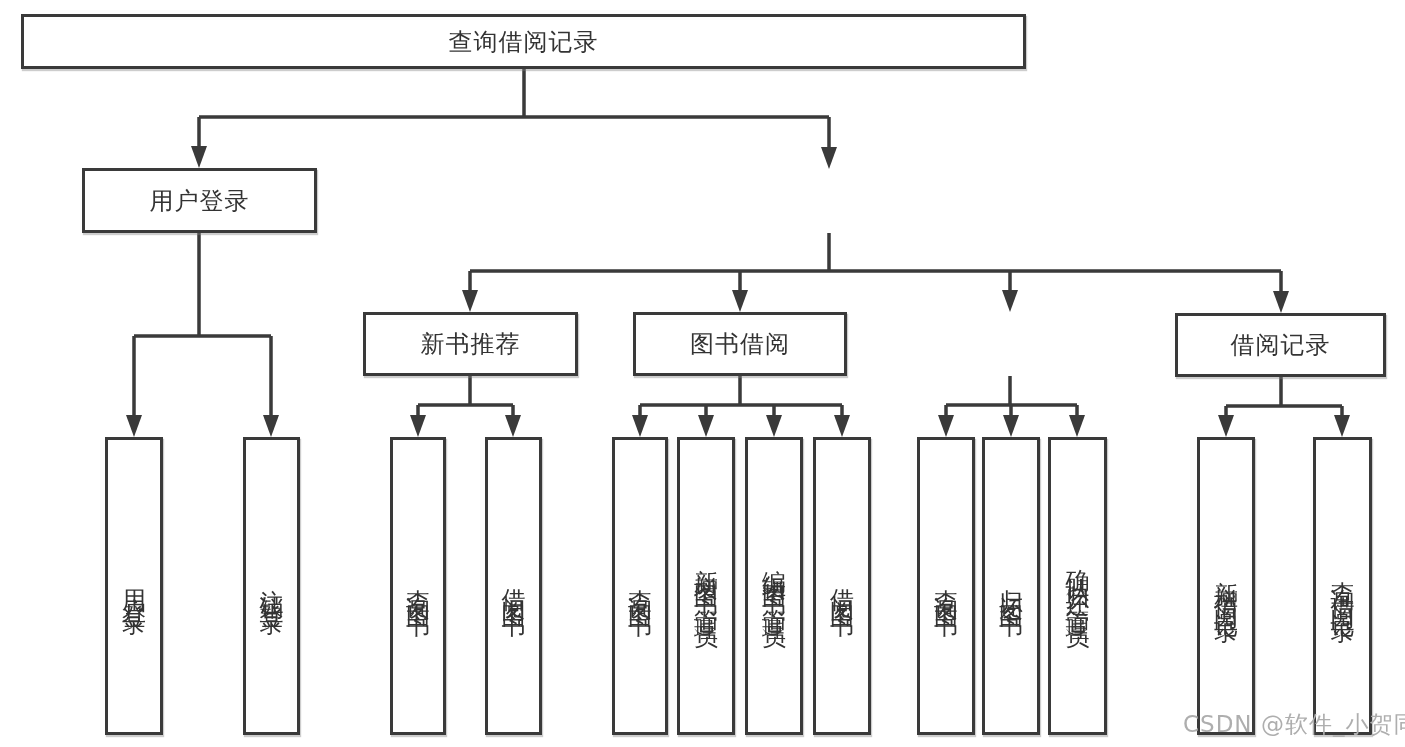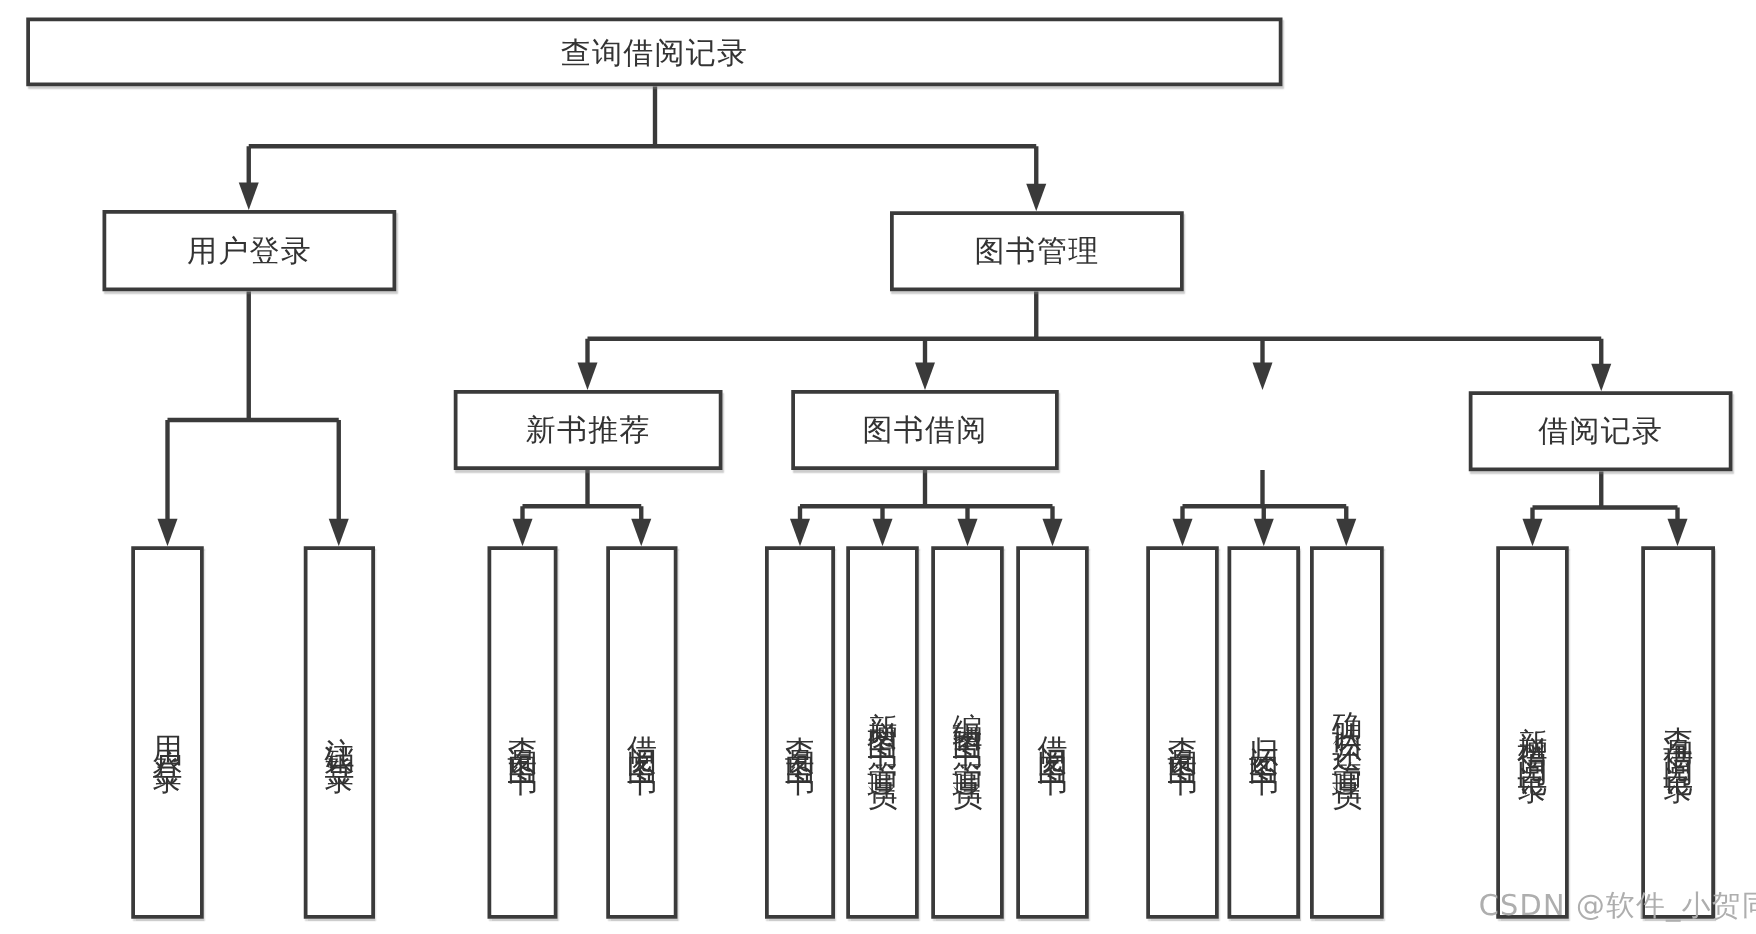--- a/index.html
+++ b/index.html
@@ -57,21 +57,20 @@
       <polygon points="1003,415 1019,415 1011,437"></polygon>
       <polygon points="1069,415 1085,415 1077,437"></polygon>
       <polygon points="1218,415 1234,415 1226,437"></polygon>
       <polygon points="1334,415 1350,415 1342,437"></polygon>
     </g>
   </svg>
 
   <div class="node h-node" style="left:21px;top:14px;width:1005px;height:55px;">查询借阅记录</div>
 
   <div class="node h-node" style="left:82px;top:168px;width:235px;height:65px;">用户登录</div>
-  <div class="node h-node" style="left:712px;top:169px;width:235px;height:64px;">图书管理</div>
 
   <div class="node h-node" style="left:633px;top:312px;width:214px;height:64px;">图书借阅</div>
   <div class="node h-node" style="left:363px;top:312px;width:215px;height:64px;">新书推荐</div>
   <div class="node h-node" style="left:1175px;top:313px;width:211px;height:64px;">借阅记录</div>
 
   <div class="node v-node" style="left:105px;top:437px;width:58px;height:298px;">用户登录</div>
   <div class="node v-node" style="left:243px;top:437px;width:57px;height:298px;">注销登录</div>
 
   <div class="node v-node" style="left:390px;top:437px;width:56px;height:298px;">查询图书</div>
   <div class="node v-node" style="left:485px;top:437px;width:57px;height:298px;">借阅图书</div>

